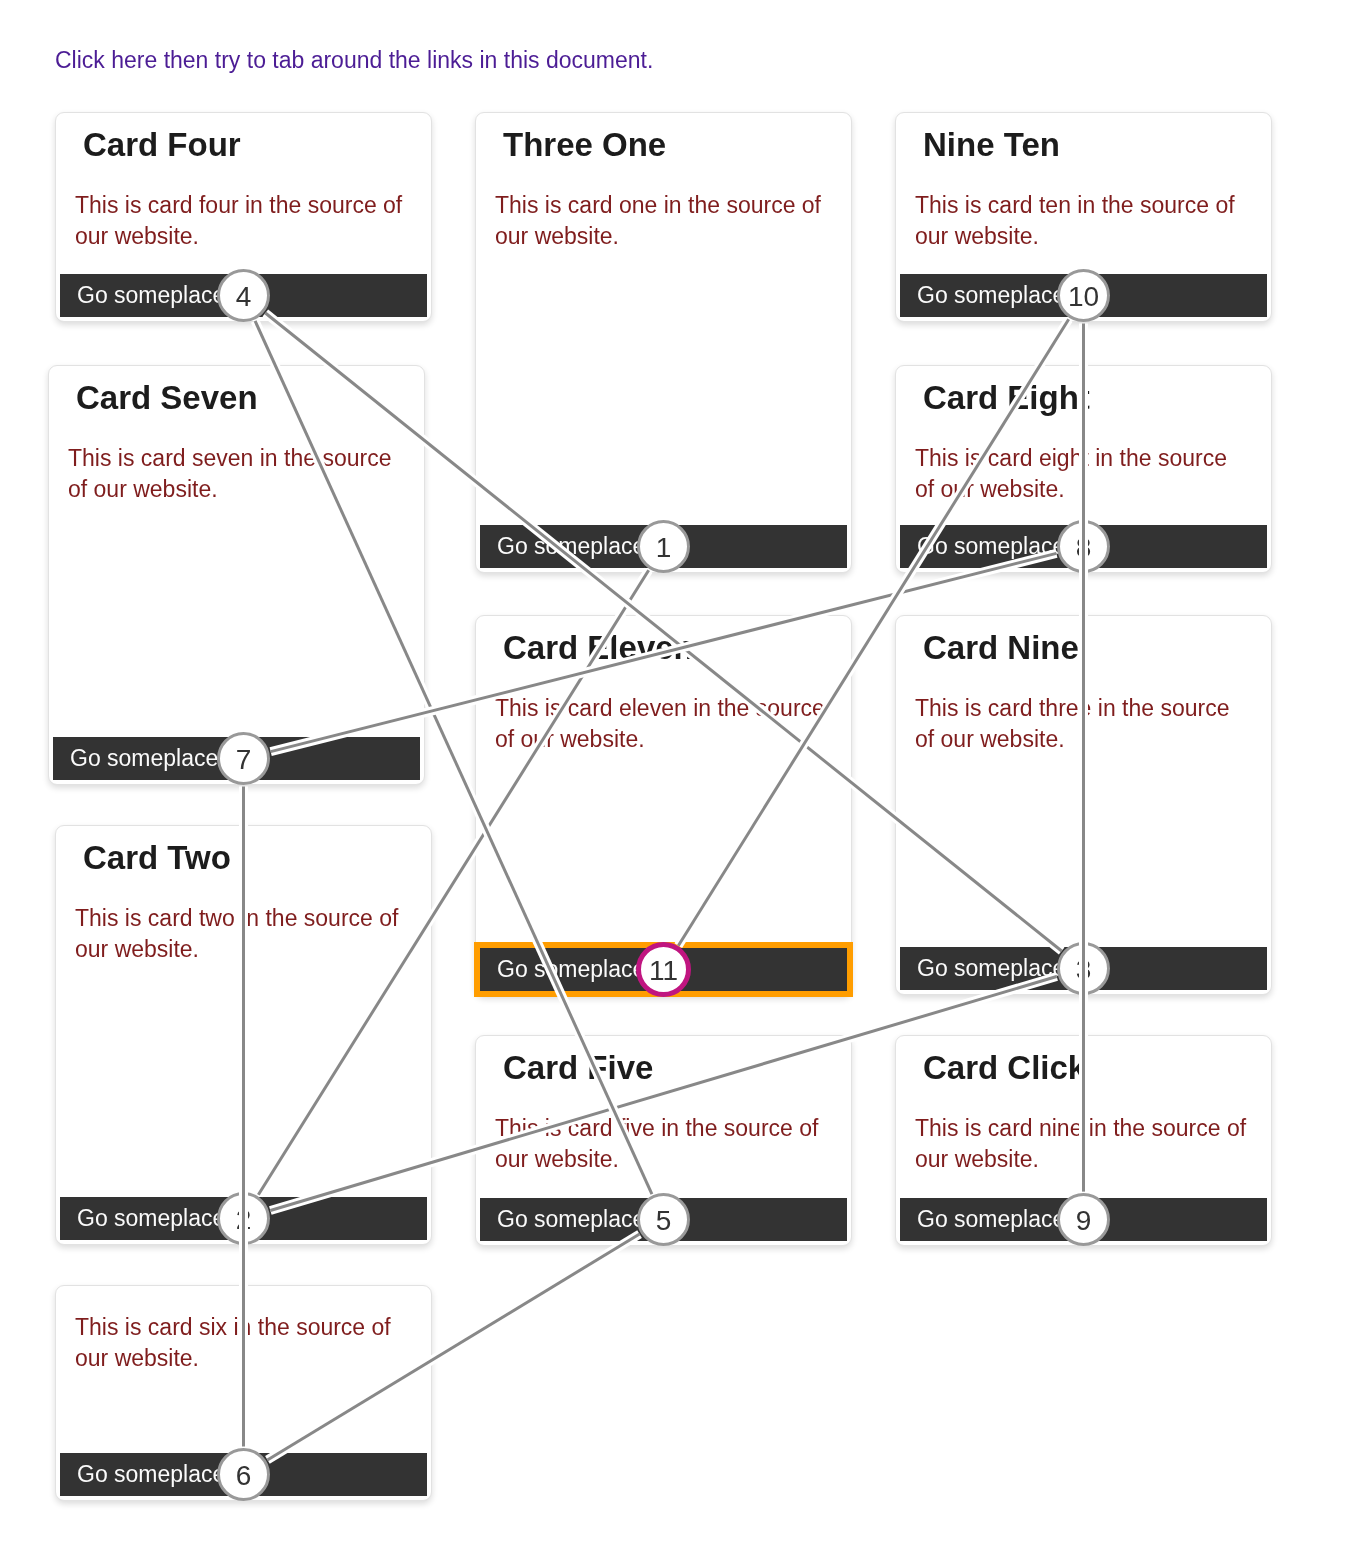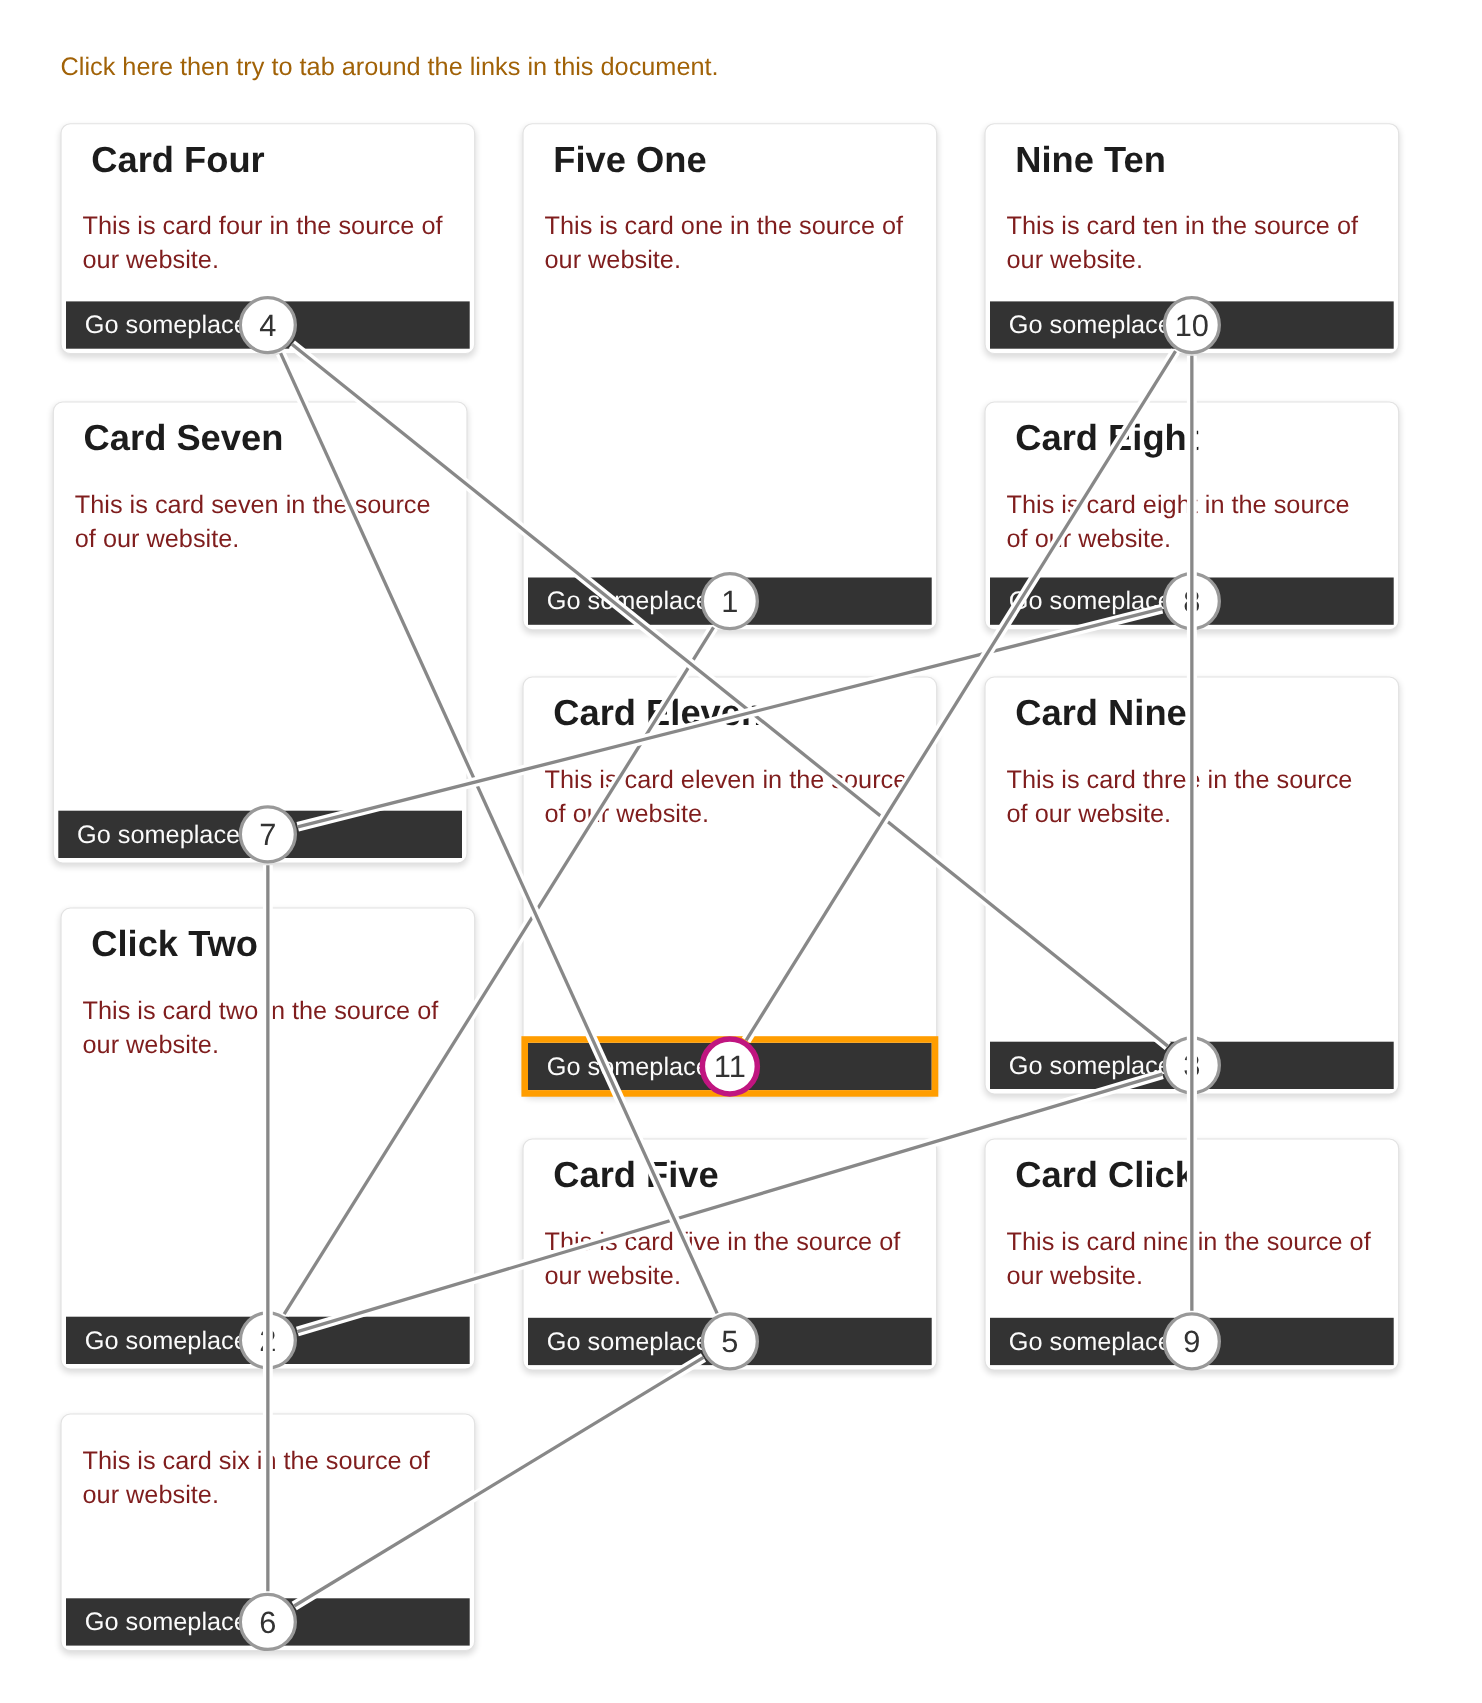--- a/index.html
+++ b/index.html
@@ -7,21 +7,21 @@
   body {
     width: 1347px; height: 1548px;
     font-family: "Liberation Sans", "DejaVu Sans", sans-serif;
     color: #212529;
     overflow: hidden;
   }
   .stage { position: relative; width: 1347px; height: 1548px; }
 
   .intro {
     position: absolute; left: 55px; top: 47px; margin: 0;
-    font-size: 23px; color: #a16207; text-align: right;
+    font-size: 23px; color: #4c1d95; text-align: right;
   }
 
   .card {
     position: absolute; width: 377px;
     background: #ffffff;
     border: 1px solid #e2e2e2;
     border-radius: 9px;
     box-shadow: 0 3px 6px rgba(0,0,0,0.14);
   }
   
@@ -78,30 +78,30 @@
         <h2 class="card-title">Card Four</h2>
         <p class="card-text">This is card four in the source of our website.</p>
         <a class="card-link" href="#">Go someplace</a>
       </section>
       <section class="card card--seven">
         <h2 class="card-title">Card Seven</h2>
         <p class="card-text">This is card seven in the source of our website.</p>
         <a class="card-link" href="#">Go someplace</a>
       </section>
       <section class="card card--two">
-        <h2 class="card-title">Click Two</h2>
+        <h2 class="card-title">Card Two</h2>
         <p class="card-text">This is card two in the source of our website.</p>
         <a class="card-link" href="#">Go someplace</a>
       </section>
       <section class="card card--six">
         <p class="card-text">This is card six in the source of our website.</p>
         <a class="card-link" href="#">Go someplace</a>
       </section>
       <section class="card card--one">
-        <h2 class="card-title">Five One</h2>
+        <h2 class="card-title">Three One</h2>
         <p class="card-text">This is card one in the source of our website.</p>
         <a class="card-link" href="#">Go someplace</a>
       </section>
       <section class="card card--eleven">
         <h2 class="card-title">Card Eleven</h2>
         <p class="card-text">This is card eleven in the source of our website.</p>
         <a class="card-link focused" href="#">Go someplace</a>
       </section>
       <section class="card card--five">
         <h2 class="card-title">Card Five</h2>

